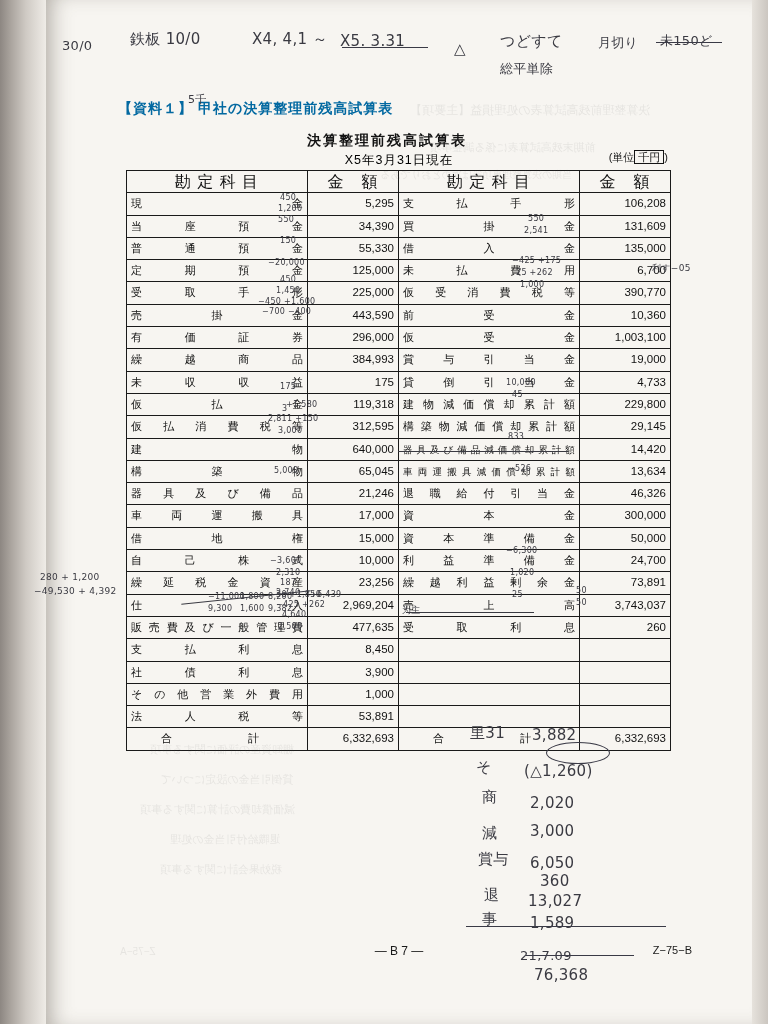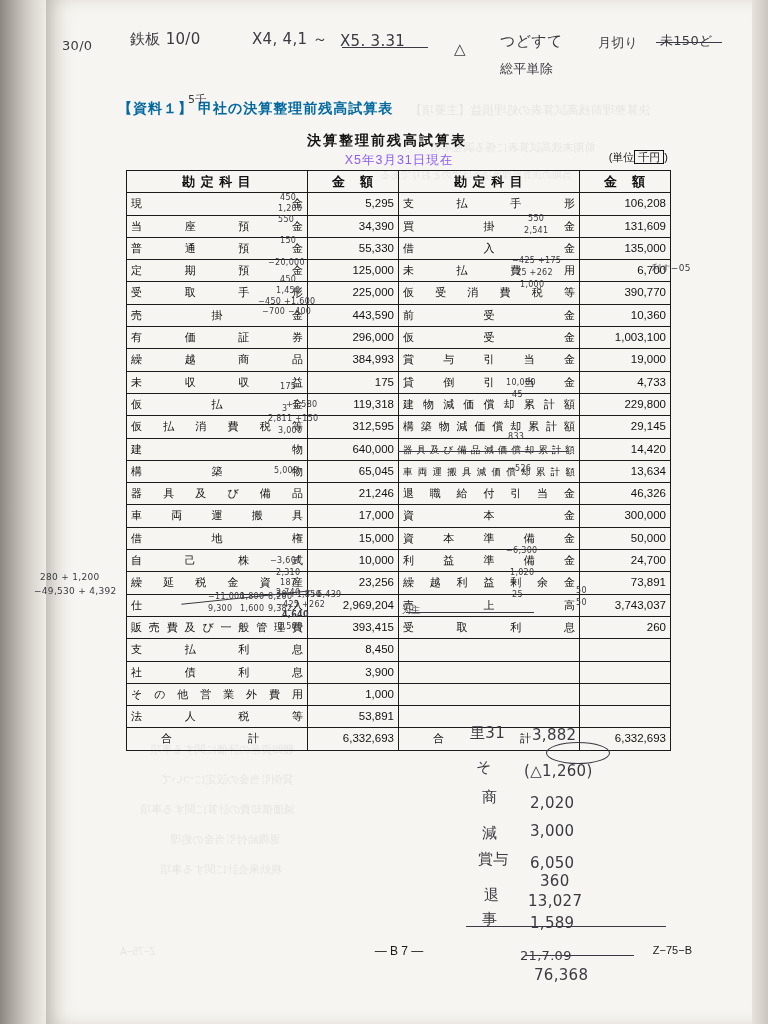--- a/index.html
+++ b/index.html
@@ -49,41 +49,41 @@
   #hdr1{
     position:absolute;left:72px;top:100px;font-size:14px;font-weight:bold;color:#0369a1;
     font-family:"Liberation Sans",sans-serif;letter-spacing:1px;
   }
   #title{
     position:absolute;left:0;top:132px;width:590px;text-align:center;
     font-size:14px;font-weight:bold;font-family:"Liberation Sans",sans-serif;letter-spacing:2px;color:#141414;padding-left:46px;
   }
   #subtitle{
     position:absolute;left:0;top:152px;width:706px;text-align:center;
-    font-size:12.5px;font-family:"Liberation Sans",sans-serif;letter-spacing:1px;color:#8b5cf6;
+    font-size:12.5px;font-family:"Liberation Sans",sans-serif;letter-spacing:1px;color:#000000;
   }
   #unit{
     position:absolute;right:84px;top:150px;font-size:11px;font-family:"Liberation Sans",sans-serif;color:#141414;
   }
   #unit .boxed{border:1px solid #141414;padding:0 3px;}
 
   table.main{
     position:absolute;left:80px;top:170px;width:545px;
     border-collapse:collapse;
     font-family:"Liberation Sans",sans-serif;
     font-size:11px;color:#111;
     background:transparent;
   }
   table.main td,table.main th{
     border:1px solid #1a1a1a;
     height:21.3px;
     padding:0 4px;
     line-height:21.3px;
   }
-  th{font-weight:bold;text-align:center;font-size:13px;letter-spacing:1px;}
+  th{font-weight:normal;text-align:center;font-size:16px;letter-spacing:1px;}
   td.acct{
     width:128px;text-align:justify;text-align-last:justify;
     letter-spacing:0px;padding:0 8px;white-space:nowrap;
   }
   td.amt{width:62px;text-align:right;padding-right:6px;font-size:11.5px;}
   tr.total td.acct{text-align:center;text-align-last:center;letter-spacing:18px;padding-left:8px;}
   td.mid{border-left:2px solid #1a1a1a;}
   .acct-center{text-align:center!important;text-align-last:center!important;}
   #footer{
     position:absolute;left:0;top:944px;width:706px;text-align:center;
@@ -234,21 +234,21 @@
               <td class="amt">73,891</td>
             </tr>
             <tr>
               <td class="acct">仕入</td>
               <td class="amt">2,969,204</td>
               <td class="acct mid">売上高</td>
               <td class="amt">3,743,037</td>
             </tr>
             <tr>
               <td class="acct">販売費及び一般管理費</td>
-              <td class="amt">393,415</td>
+              <td class="amt">477,635</td>
               <td class="acct mid">受取利息</td>
               <td class="amt">260</td>
             </tr>
             <tr>
               <td class="acct">支払利息</td>
               <td class="amt">8,450</td>
               <td class="acct mid" style="text-align-last: left;"></td>
               <td class="amt"></td>
             </tr>
             <tr>
@@ -325,21 +325,21 @@
         <div class="hw xtiny" style="left: 234px; top: 578px;">187</div>
         <div class="hw xtiny" style="left: 162px; top: 592px;">−11,000</div>
         <div class="hw xtiny" style="left: 162px; top: 604px;">9,300</div>
         <div class="hw xtiny" style="left: 194px; top: 592px;">1,800</div>
         <div class="hw xtiny" style="left: 194px; top: 604px;">1,600</div>
         <div class="hw xtiny" style="left: 222px; top: 604px;">9,382</div>
         <div class="hw xtiny" style="left: 222px; top: 592px;">8,200</div>
         <div class="hw xtiny" style="left: 230px; top: 590px;">30  +1,850</div>
         <div class="hw xtiny" style="left: 230px; top: 600px;">−425 +262</div>
         <div class="hw xtiny" style="left: 264px; top: 590px;">+6,439</div>
-        <div class="hw xtiny" style="left: 236px; top: 610px; font-weight: bold;">4,640</div>
+        <div class="hw xtiny" style="left: 236px; top: 610px;">4,640</div>
         <div class="hw xtiny" style="left: 232px; top: 622px;">2,500</div>
         <div class="hw tiny" style="left: -6px; top: 572px;">280 + 1,200</div>
         <div class="hw tiny" style="left: -12px; top: 586px;">−49,530 + 4,392</div>
         <div class="hw xtiny" style="left: 482px; top: 214px;">550</div>
         <div class="hw xtiny" style="left: 478px; top: 226px;">2,541</div>
         <div class="hw xtiny" style="left: 466px; top: 256px;">−425 +175</div>
         <div class="hw xtiny" style="left: 470px; top: 268px;">25  +262</div>
         <div class="hw xtiny" style="left: 474px; top: 280px;">1,000</div>
         <div class="hw tiny" style="left: 606px; top: 262px;">利す−05</div>
         <div class="hw xtiny" style="left: 460px; top: 378px;">10,000</div>

